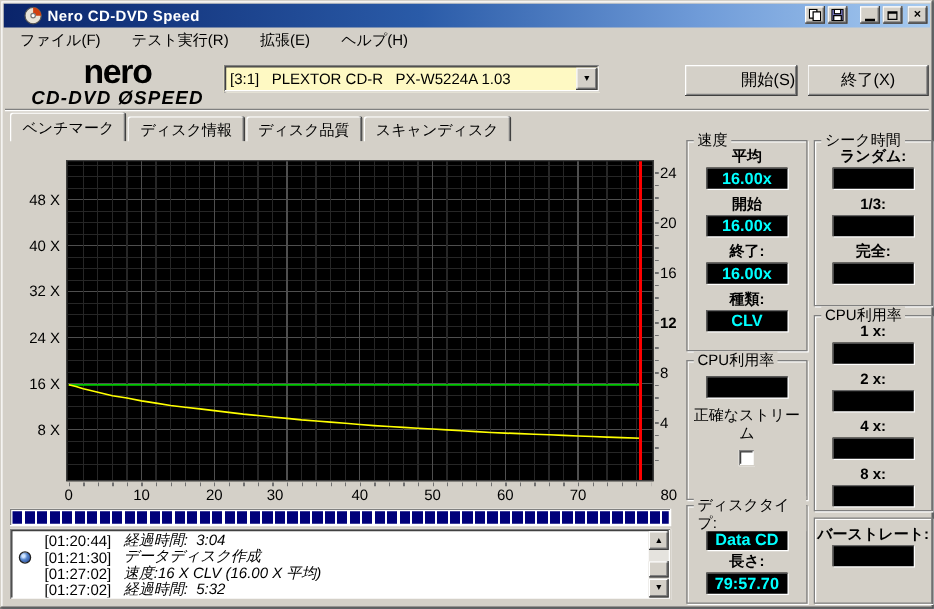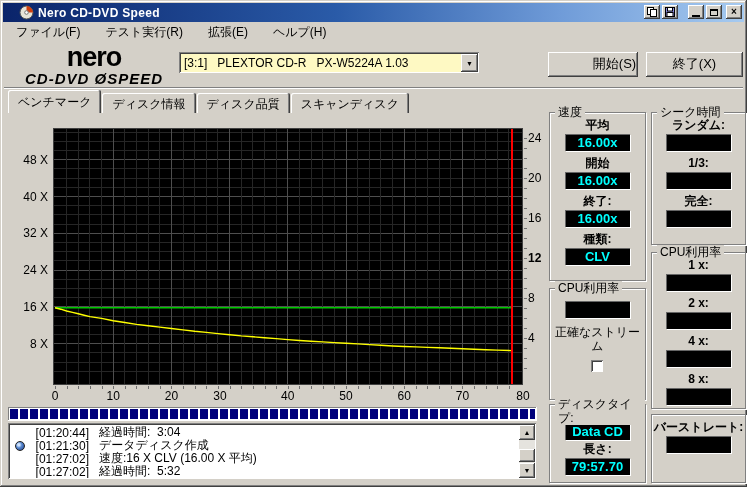--- a/index.html
+++ b/index.html
@@ -69,21 +69,21 @@
             box-shadow:inset -1px -1px #fff,inset 1px 1px #808080;}
   .progress .fill{height:100%;background:repeating-linear-gradient(90deg,#00007a 0 8px,#fff 8px 10px);}
   .logbox{position:absolute;left:8px;top:423px;width:529px;height:57px;background:#fff;
           box-shadow:inset -1px -1px #d4d0c8,inset 1px 1px #808080,inset -2px -2px #fff,inset 2px 2px #404040;}
   .log-rows{position:absolute;left:3px;top:3px;right:20px;bottom:2px;overflow:hidden;text-align:right;}
   .log-row{display:flex;height:13px;align-items:center;font-size:12px;color:#000;}
   .log-ic{width:18px;display:flex;justify-content:center;}
   .cdicon{width:10px;height:10px;border-radius:50%;background:radial-gradient(circle at 35% 35%,#cfe4ff 0 15%,#5a8ad0 40%,#1a3a8a 100%);border:1px solid #222;display:none;}
   .log-row.hasicon .cdicon{display:block;}
   .log-time{width:60px;white-space:pre;}
-  .log-text{white-space:pre;margin-left:10px;}
+  .log-text{white-space:pre;margin-left:10px;font-style:italic;}
   .sbar{position:absolute;right:2px;top:2px;bottom:2px;width:16px;background:#e5e3de;}
   .sbtn{position:absolute;left:0;width:16px;height:15px;background:#d4d0c8;display:flex;align-items:center;justify-content:center;
         box-shadow:inset -1px -1px #404040,inset 1px 1px #fff,inset -2px -2px #808080;font-size:7px;color:#000;}
   .sbtn.up{top:0;} .sbtn.dn{bottom:0;}
   .sthumb{position:absolute;left:0;width:16px;height:13px;bottom:16px;background:#d4d0c8;
         box-shadow:inset -1px -1px #404040,inset 1px 1px #fff,inset -2px -2px #808080;}
 </style>
 </head>
 <body>
 
@@ -237,21 +237,21 @@
       <span class="ylab-r" style="top: 291px;">8</span>
       <span class="ylab-r" style="top: 331px;">4</span>
       <span class="xlab" style="left: 43px;">0</span>
       <span class="xlab" style="left: 101.2px;">10</span>
       <span class="xlab" style="left: 159.4px;">20</span>
       <span class="xlab" style="left: 208px;">30</span>
       <span class="xlab" style="left: 275.8px;">40</span>
       <span class="xlab" style="left: 334px;">50</span>
       <span class="xlab" style="left: 392.2px;">60</span>
       <span class="xlab" style="left: 450.4px;">70</span>
-      <span class="xlab" style="left: 511px;">80</span>
+      <span class="xlab" style="left: 523px;">80</span>
     </div>
   <div class="xticks"></div>
   <div class="rticks"></div>
 
   <div class="grp" id="grp-speed">
     <span class="grp-title">速度</span>
     <div class="grp-body">
         <div class="fld-label">平均</div>
         <div class="lcd">16.00x</div>
         <div class="fld-label">開始</div>

